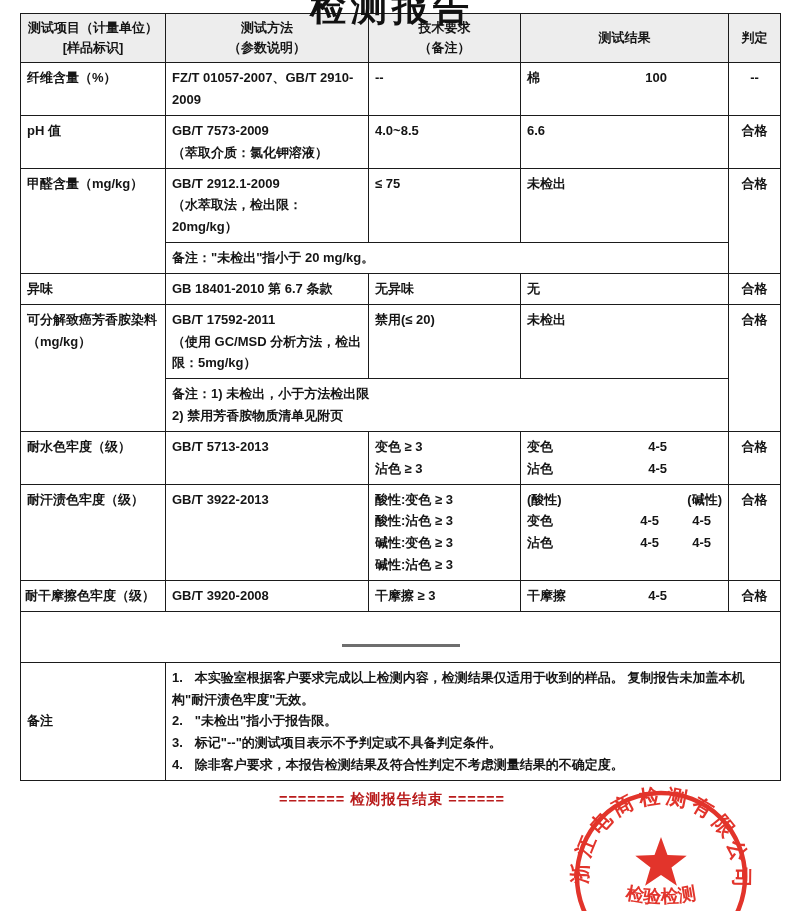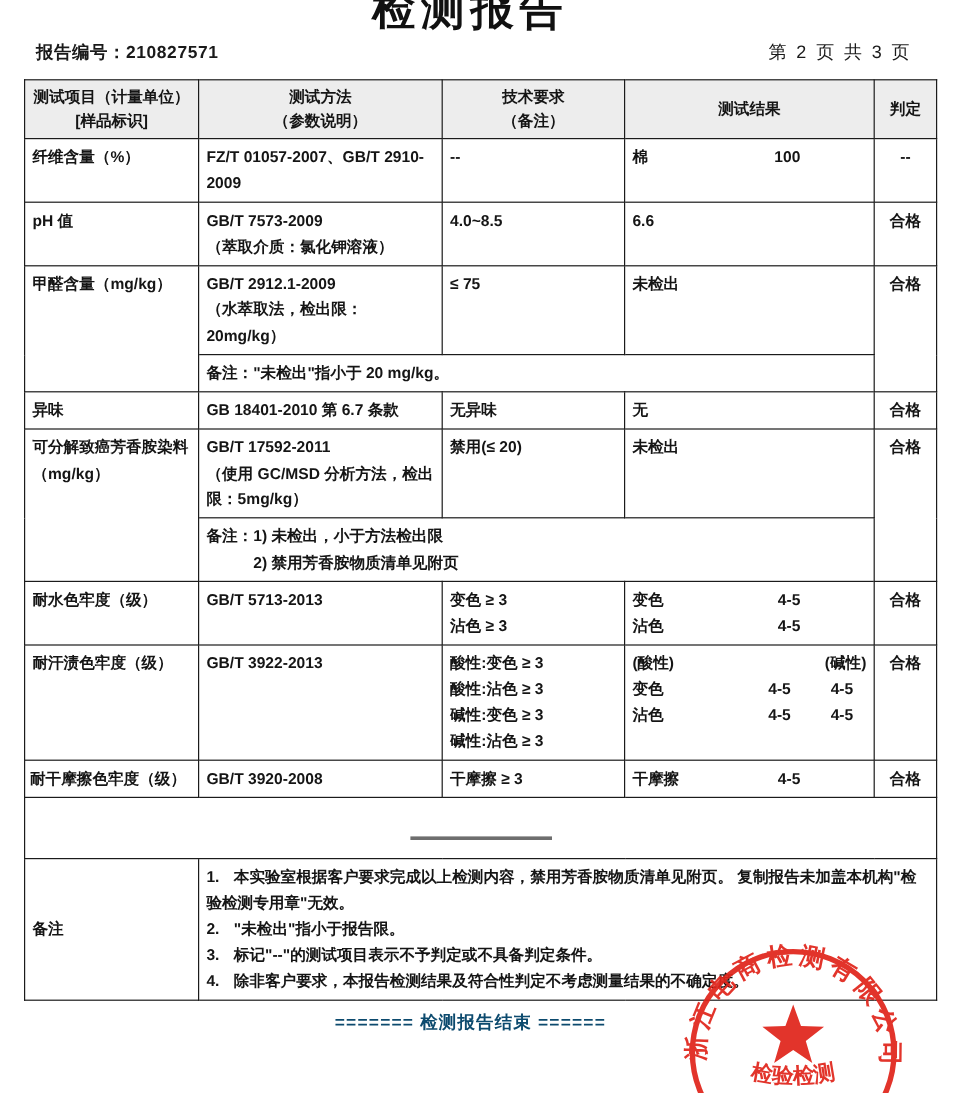--- a/index.html
+++ b/index.html
@@ -39,47 +39,43 @@
   .c-judg { text-align:center; }
   .nowrap { white-space:nowrap; }
   
   .res-flex { display:flex; }
   .res-label { width:84px; flex:none; }
   .res-val { width:56px; flex:none; text-align:right; }
   .res-grid-hdr { display:flex; justify-content:space-between; }
   .res-grid-row { display:flex; }
   .res-grid-row .res-label { width:80px; }
   .res-grid-row .res-val { width:52px; }
-  .note-indent { margin-left:39px; }
+  .note-indent { }
   
   .spacer-cell { height:51px; }
   .end-line { width:118px; border-top:3px solid #6e6e6e; margin:28px auto 0; }
   
   .remarks-label-cell { vertical-align:middle !important; font-weight:600; }
   .remarks-cell { line-height:1.62; }
   .remark-item .gap { display:inline-block; width:12px; }
   
   .end-banner {
     margin-top:9px; text-align:center; font-size:14.5px; font-weight:700;
-    letter-spacing:1px; color:#0c4a6e;
+    letter-spacing:1px; color:#b91c1c;
   }
   
   .stamp-svg { position:absolute; left:561px; top:777px; width:200px; height:200px; opacity:.93; }
 </style>
 </head>
 <body>
 
 <div class="page">
 
   <div class="doc-title">检测报告</div>
 
-  <div class="report-meta">
-    <div class="report-no"><span>报告编号：</span><span>210827571</span></div>
-    <div class="page-info">第 2 页 共 3 页</div>
-  </div>
 
   <table class="rpt">
     <colgroup>
       <col style="width:145px">
         <col style="width:203px">
         <col style="width:152px">
         <col style="width:208px">
         <col style="width:52px">
     </colgroup>
     <thead>
@@ -228,21 +224,21 @@
 
       <tr>
         <td colspan="5" class="spacer-cell">
           <div class="end-line"></div>
         </td>
       </tr>
 
       <tr style="height:108px;">
         <td class="remarks-label-cell">备注</td>
         <td colspan="4" class="remarks-cell">
-          <div class="remark-item"><span>1.</span><span class="gap"></span><span>本实验室根据客户要求完成以上检测内容，禁用芳香胺物质清单见附页。 复制报告未加盖本机构"检验检测专用章"无效。</span></div>
+          <div class="remark-item"><span>1.</span><span class="gap"></span><span>本实验室根据客户要求完成以上检测内容，检测结果仅适用于收到的样品。 复制报告未加盖本机构"耐汗渍色牢度"无效。</span></div>
           <div class="remark-item"><span>2.</span><span class="gap"></span><span>"未检出"指小于报告限。</span></div>
           <div class="remark-item"><span>3.</span><span class="gap"></span><span>标记"--"的测试项目表示不予判定或不具备判定条件。</span></div>
           <div class="remark-item"><span>4.</span><span class="gap"></span><span>除非客户要求，本报告检测结果及符合性判定不考虑测量结果的不确定度。</span></div>
         </td>
       </tr>
     </tbody>
   </table>
 
   <div class="end-banner">======= 检测报告结束 ======</div>
 

